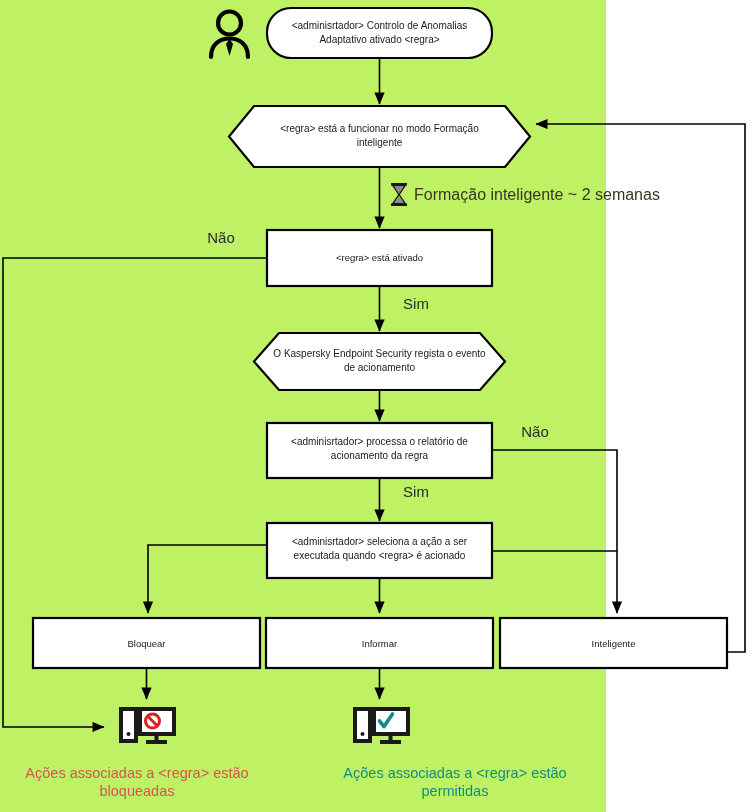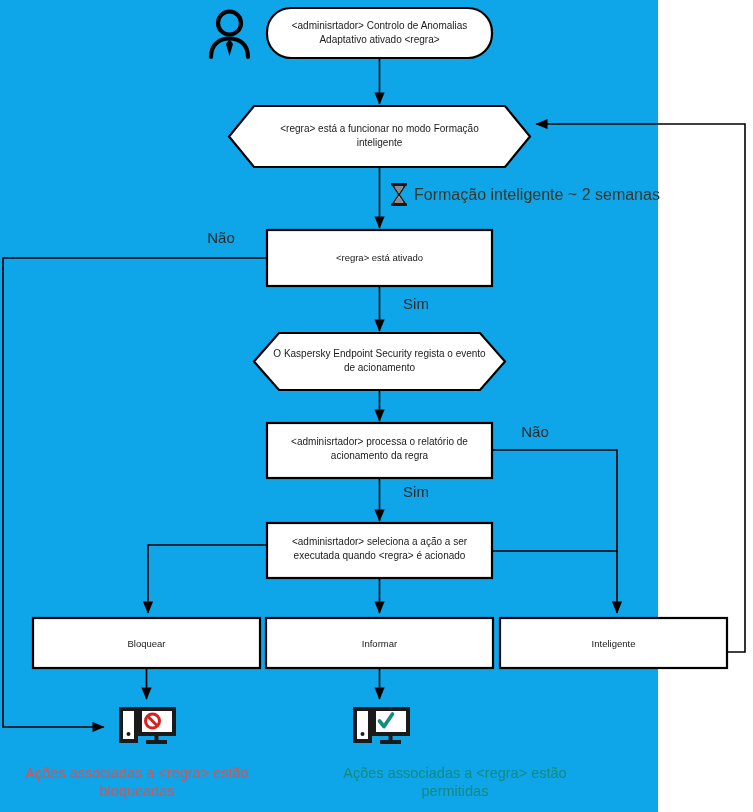--- a/index.html
+++ b/index.html
@@ -8,23 +8,23 @@
     background: #ffffff;
   }
   body {
     font-family: "Liberation Sans", sans-serif;
     width: 753px;
     height: 812px;
     overflow: hidden;
   }
   #flow-root {
     position: relative;
-    width: 658px;
+    width: 606px;
     height: 812px;
-    background: #0ea5e9;
+    background: #bef264;
   }
   svg.flow {
     display: block;
     width: 753px;
     height: 812px;
   }
   .shape {
     fill: #ffffff;
     stroke: #000000;
     stroke-width: 2.2;

